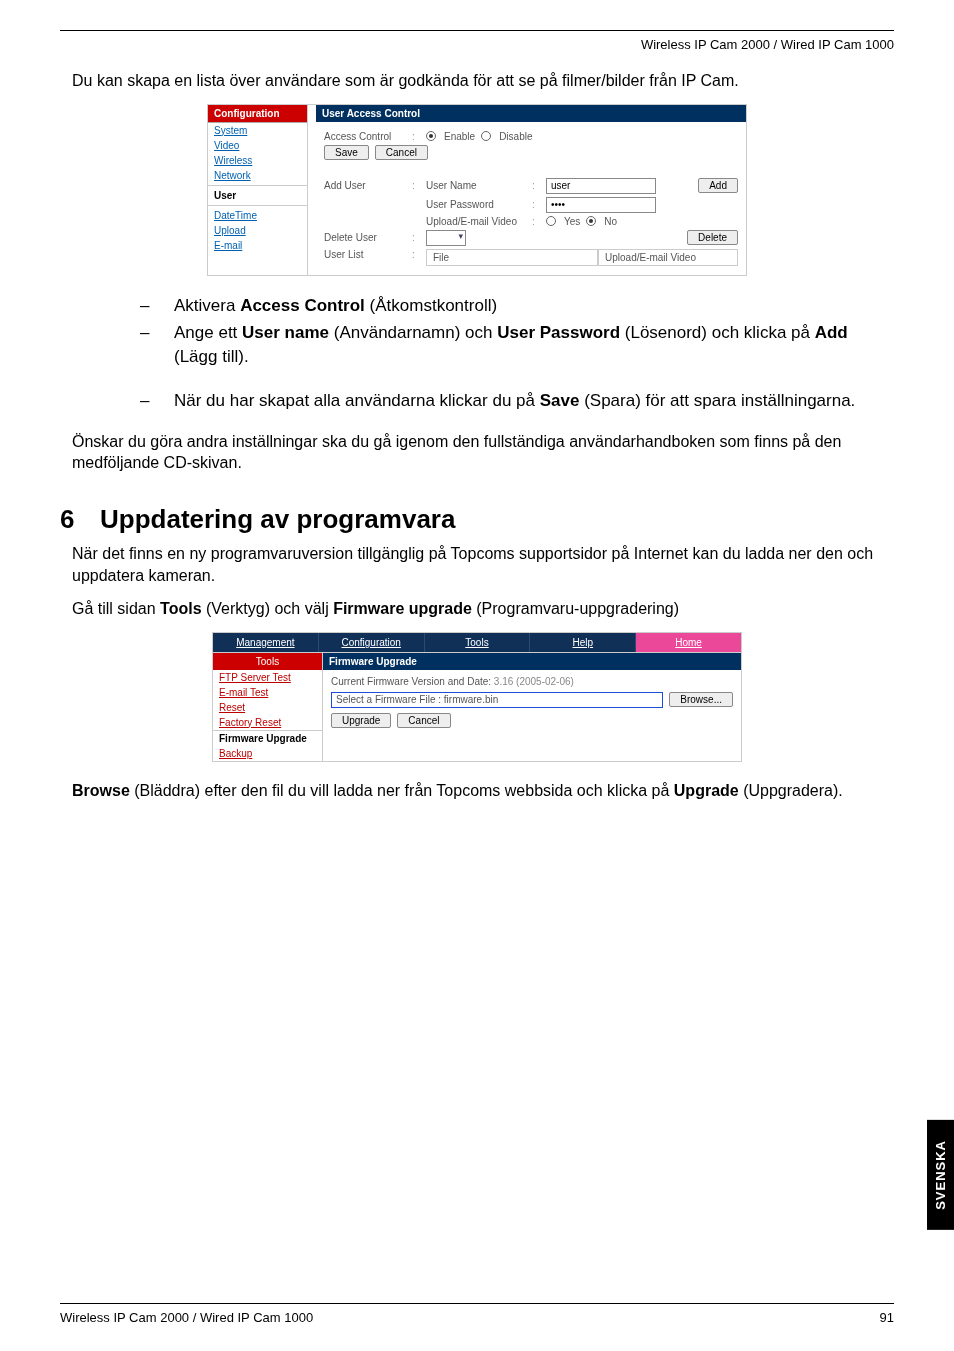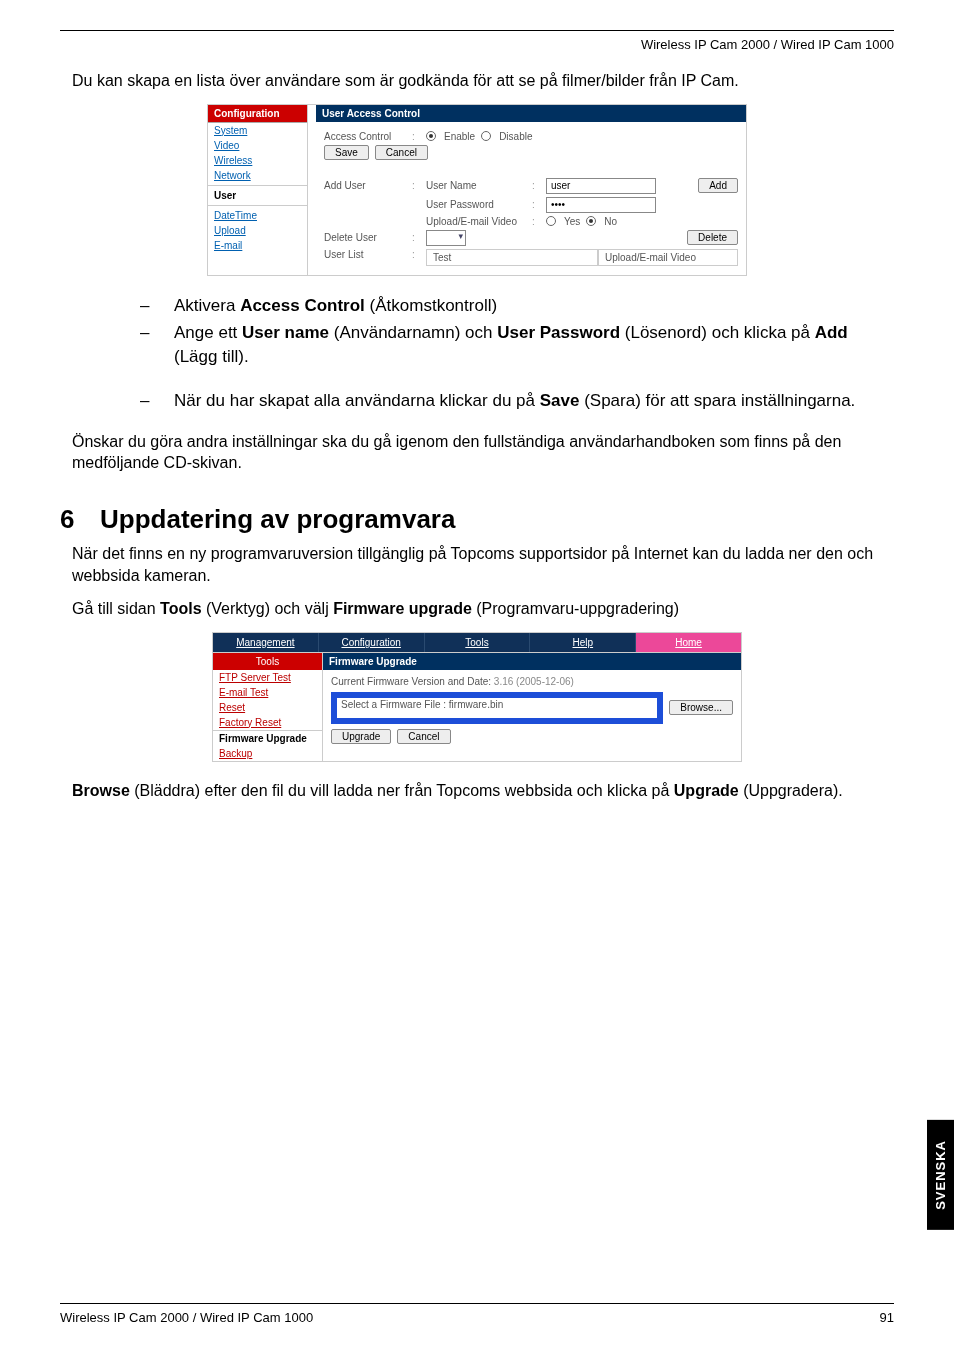--- a/index.html
+++ b/index.html
@@ -73,21 +73,21 @@
   .tabs2 .t.home { background: #ec4899; }
   .p2-body { display: flex; }
   .p2-side { width: 110px; border-right: 1px solid #ccc; }
   .p2-side .t-active { background:#c00; color:#fff; text-align:center; padding:3px 0; font-size:10px; }
   .p2-side .lnk { color:#b00; padding:2px 6px; font-size:10px; text-decoration: underline; cursor:pointer; }
   .p2-side .lnk.bold { font-weight:bold; color:#000; text-decoration:none; }
   .p2-main { flex:1; }
   .p2-sec-head { background:#003060; color:#fff; font-weight:bold; font-size:10px; padding:3px 6px; }
   .p2-sec-body { padding:6px 8px; font-size:10px; }
   .p2-sec-body .row { display:flex; align-items:center; gap:6px; margin:5px 0; }
-  .wide-input { flex:1; border:6px solid #1d4ed8; background:#fff; height:32px; font-size:10px; padding:1px 4px; }
+  .wide-input { flex:1; border:1px solid #1d4ed8; background:#fff; height:16px; font-size:10px; padding:1px 4px; }
 
   .lang-tab {
     position: absolute;
     right: 0;
     top: 1120px;
     background: #000;
     color: #fff;
     font-weight: bold;
     font-size: 13px;
     writing-mode: vertical-rl;
@@ -176,41 +176,41 @@
           <div class="row">
             <span class="lbl">Delete User</span>
             <span class="colon">:</span>
             <div class="drop"></div>
             <button class="mini-btn rowbtn">Delete</button>
           </div>
           <div class="row" style="align-items:flex-start">
             <span class="lbl">User List</span>
             <span class="colon">:</span>
             <div style="flex:1" class="user-list-head">
-              <div class="cell cell-name">Test</div>
+              <div class="cell cell-name">File</div>
               <div class="cell cell-up">Upload/E-mail Video</div>
             </div>
           </div>
         </div>
       </div>
     </div>
   </div>
 
   <ul class="dash">
     <li><span>Aktivera </span><b>Access Control</b><span> (Åtkomstkontroll)</span></li>
     <li><span>Ange ett </span><b>User name</b><span> (Användarnamn) och </span><b>User Password</b><span> (Lösenord) och klicka på </span><b>Add</b><span> (Lägg till).</span></li>
     <li class="spaced"><span>När du har skapat alla användarna klickar du på </span><b>Save</b><span> (Spara) för att spara inställningarna.</span></li>
   </ul>
 
   <div class="body-text">Önskar du göra andra inställningar ska du gå igenom den fullständiga användarhandboken som finns på den medföljande CD-skivan.</div>
 
   <div class="h1">
     <span class="num">6</span><span>Uppdatering av programvara</span>
   </div>
-  <div class="body-text">När det finns en ny programvaruversion tillgänglig på Topcoms supportsidor på Internet kan du ladda ner den och webbsida kameran.</div>
+  <div class="body-text">När det finns en ny programvaruversion tillgänglig på Topcoms supportsidor på Internet kan du ladda ner den och uppdatera kameran.</div>
   <div class="body-text">
     <span>Gå till sidan </span><b>Tools</b><span> (Verktyg) och välj </span><b>Firmware upgrade</b><span> (Programvaru-uppgradering)</span>
   </div>
 
   <div class="panel2-wrap">
     <div class="panel2">
       <div class="tabs2">
         <div class="t">Management</div>
         <div class="t">Configuration</div>
         <div class="t">Tools</div>
@@ -224,21 +224,21 @@
           <div class="lnk">E-mail Test</div>
           <div class="lnk">Reset</div>
           <div class="lnk">Factory Reset</div>
           <div class="sep" style="border-top:1px solid #ccc"></div>
           <div class="lnk bold">Firmware Upgrade</div>
           <div class="lnk">Backup</div>
         </div>
         <div class="p2-main">
           <div class="p2-sec-head">Firmware Upgrade</div>
           <div class="p2-sec-body">
-            <div><span>Current Firmware Version and Date: </span><span style="color:#888">3.16 (2005-12-06)</span></div>
+            <div><span>Current Firmware Version and Date: </span><span style="color:#888">3.16 (2005-02-06)</span></div>
             <div class="row">
               <div class="wide-input"><span>Select a Firmware File : </span><span>firmware.bin</span></div>
               <button class="mini-btn">Browse...</button>
             </div>
             <div class="row">
               <button class="mini-btn">Upgrade</button>
               <button class="mini-btn">Cancel</button>
             </div>
           </div>
         </div>

